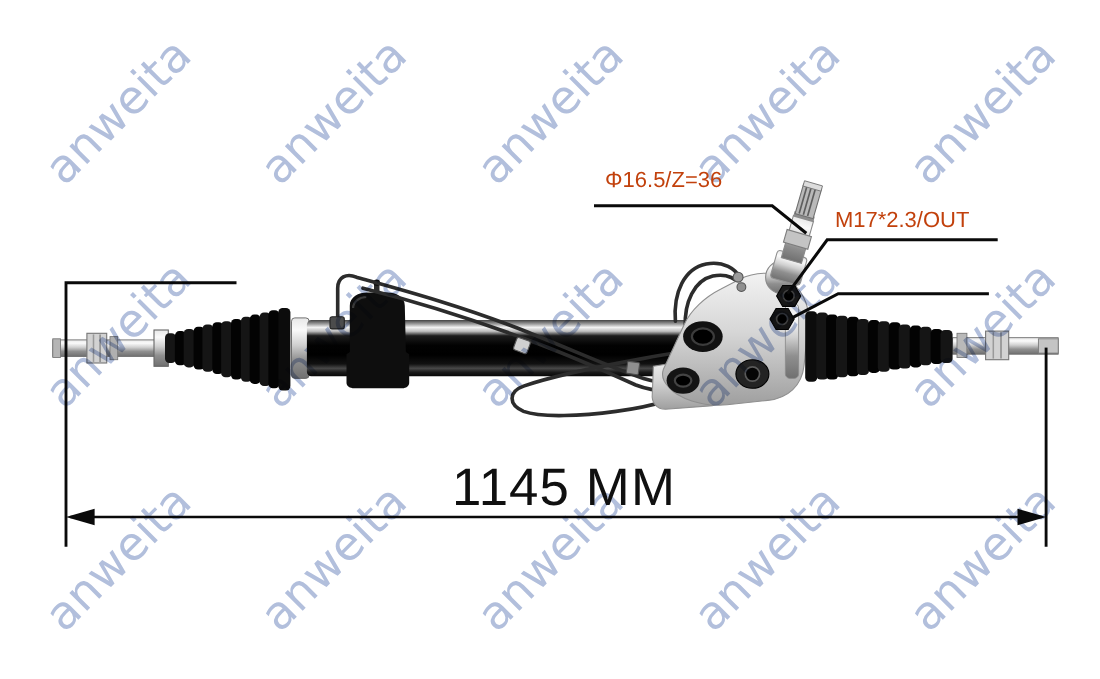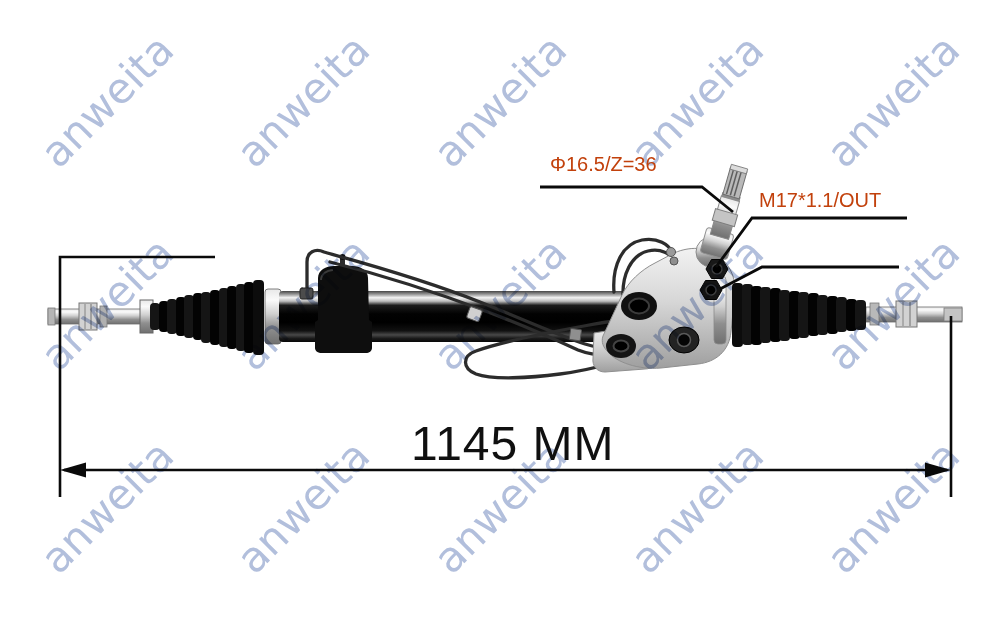--- a/index.html
+++ b/index.html
@@ -186,16 +186,16 @@
     <div class="wm" style="left:697px;top:304px">anweita</div>
     <div class="wm" style="left:893px;top:304px">anweita</div>
     <div class="wm" style="left:107px;top:507px">anweita</div>
     <div class="wm" style="left:303px;top:507px">anweita</div>
     <div class="wm" style="left:500px;top:507px">anweita</div>
     <div class="wm" style="left:697px;top:507px">anweita</div>
     <div class="wm" style="left:893px;top:507px">anweita</div>
   </div>
 
   <div class="label" style="left:550px;top:154px">Φ16.5/Z=36</div>
-  <div class="label" style="left:759px;top:190px">M17*1.1/OUT</div>
+  <div class="label" style="left:759px;top:190px">M17*2.3/OUT</div>
   <div class="dim-label" style="left:411px;top:420px">1145 MM</div>
 
 </div>
 
 </body></html>

